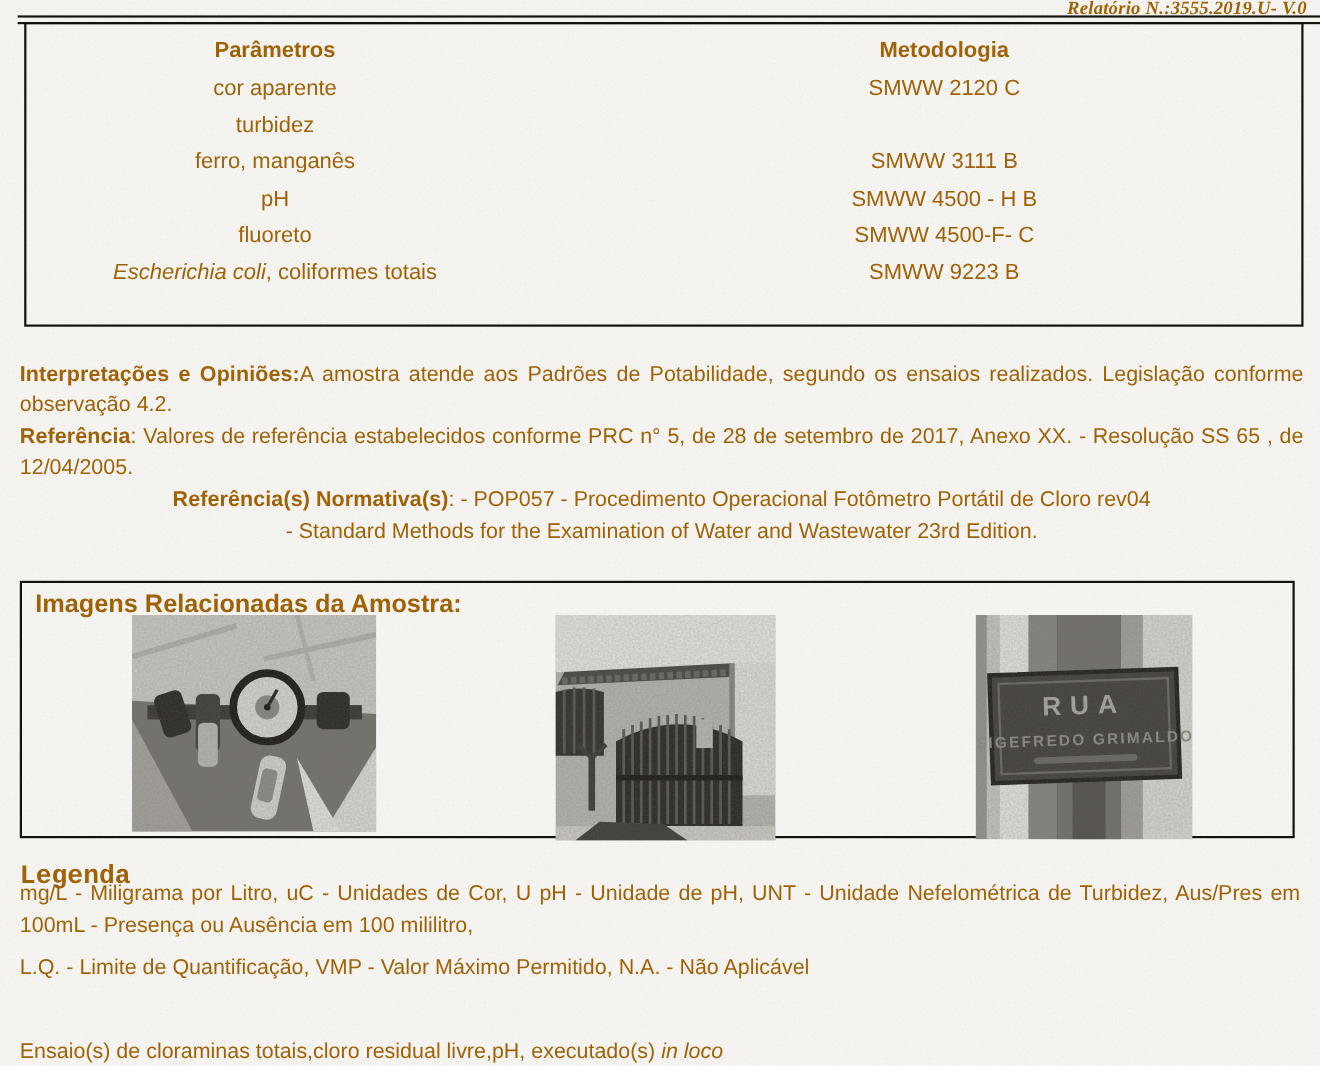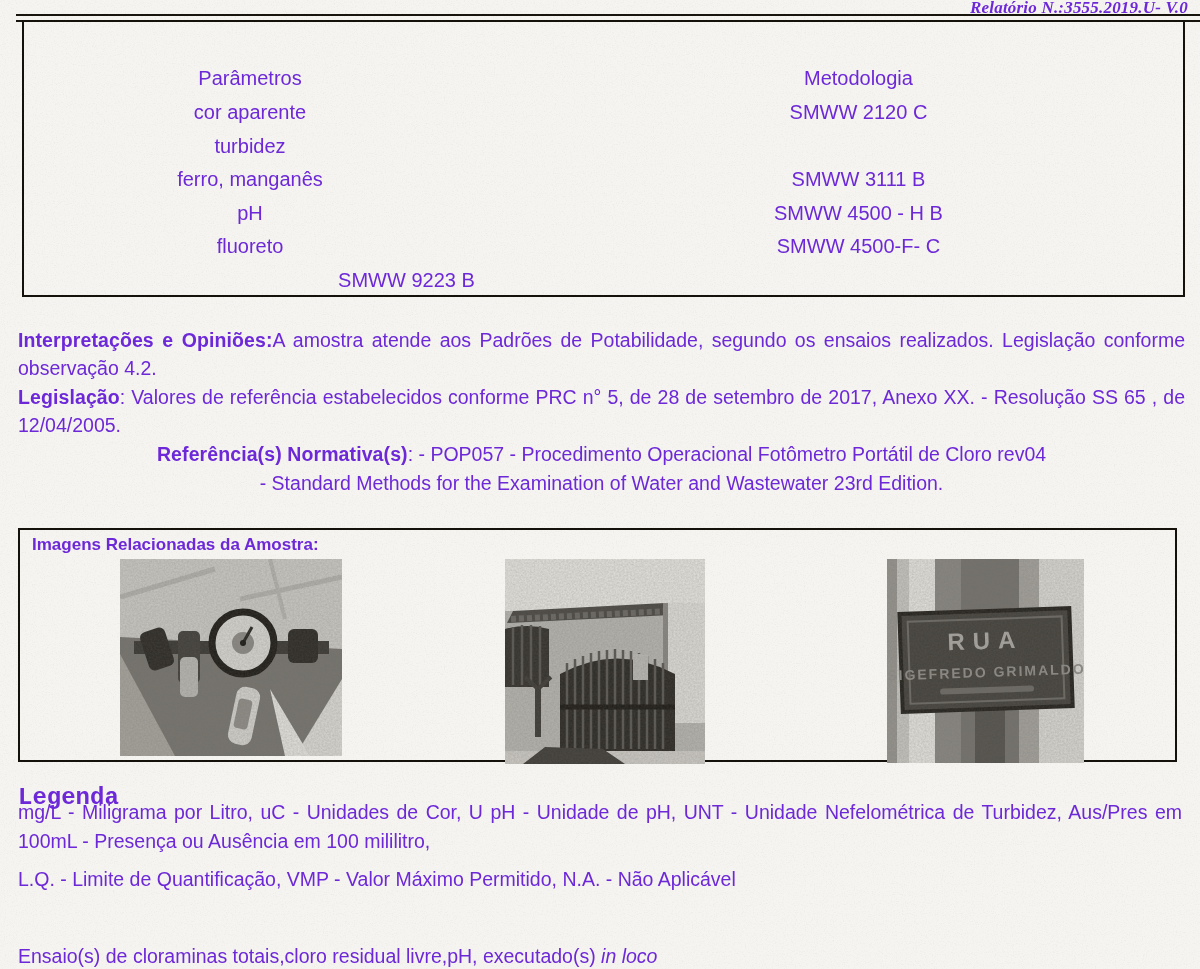--- a/index.html
+++ b/index.html
@@ -1,55 +1,55 @@
 <!DOCTYPE html>
 <html><head>
 <meta charset="utf-8">
 <style>
   html,body { margin:0; padding:0; }
   .page {
     position:relative; width:1200px; height:969px; overflow:hidden;
-    background:#f5f4f0; color:#6d28d9;
+    background:#f5f4f0; color:#a16207;
     font-family:"Liberation Sans","DejaVu Sans",sans-serif;
   }
   .paper-noise { position:absolute; inset:0; width:1200px; height:969px; opacity:.16; pointer-events:none; z-index:5; }
 
   
   .report-no {
     position:absolute; top:-2px; right:12px; width:900px; text-align:right;
     font-family:"Liberation Serif","DejaVu Serif",serif; font-style:italic; font-weight:bold;
     font-size:17px; letter-spacing:.2px;
   }
   .top-rule { position:absolute; top:14px; left:16px; right:0; height:4px;
     border-top:2.5px solid #17140e; border-bottom:2px solid #17140e; }
 
   
   .methods-box {
     position:absolute; left:22px; top:20px; width:1163px; height:277px;
     border:2.5px solid #14110b; box-sizing:border-box; padding-top:6px;
   }
   .t-row { display:flex; height:33.5px; align-items:center; font-size:20px; }
-  .t-row.head { font-weight:normal; height:36px;margin-top:32px; }
+  .t-row.head { font-weight:bold; height:36px; }
   .cell-param { width:39%; text-align:center; }
   .cell-gap   { width:19%; }
   .cell-meth  { width:28%; text-align:center; }
 
   
   .paras { position:absolute; left:18px; top:326px; width:1167px;
     font-size:19.5px; line-height:28px; text-align:justify; }
   .paras p { margin:0 0 1px 0; }
   .paras b { letter-spacing:.1px; }
   .noj { text-align:center; }
 
   
   .images-box {
     position:absolute; left:18px; top:528px; width:1159px; height:234px;
     border:2.5px solid #14110b; box-sizing:border-box;
   }
-  .images-title { font-weight:bold; font-size:17px; padding:5px 12px 0 12px; }
+  .images-title { font-weight:bold; font-size:23px; padding:5px 12px 0 12px; }
   .photo { position:absolute; top:29px; }
   .photo svg { display:block; }
   .photo-1 { left:100px; }
   .photo-2 { left:485px; }
   .photo-3 { left:867px; }
   .sign-text { font-family:"Liberation Sans","DejaVu Sans",sans-serif; font-weight:bold; }
 
   
   .legend-title { position:absolute; left:18px; top:784px; font-weight:bold; font-size:24px;font-family:Liberation Mono, monospace; }
   .legend-line1 { position:absolute; left:18px; top:798px; width:1164px;
@@ -111,29 +111,30 @@
         <div class="cell-param"><i></i><span>pH</span></div>
         <div class="cell-gap"></div>
         <div class="cell-meth">SMWW 4500 - H B</div>
       </div>
         <div class="t-row">
         <div class="cell-param"><i></i><span>fluoreto</span></div>
         <div class="cell-gap"></div>
         <div class="cell-meth">SMWW 4500-F- C</div>
       </div>
         <div class="t-row">
+        <div class="cell-param"><i>Escherichia coli</i><span>, coliformes totais</span></div>
         <div class="cell-gap"></div>
         <div class="cell-meth">SMWW 9223 B</div>
       </div>
       </div>
   </div>
 
   <div class="paras">
     <p><b>Interpretações e Opiniões:</b><span>A amostra atende aos Padrões de Potabilidade, segundo os ensaios realizados. Legislação conforme observação 4.2.</span></p>
-    <p><b>Legislação</b><span>: Valores de referência estabelecidos conforme PRC n° 5, de 28 de setembro de 2017, Anexo XX. - Resolução SS 65 , de 12/04/2005.</span></p>
+    <p><b>Referência</b><span>: Valores de referência estabelecidos conforme PRC n° 5, de 28 de setembro de 2017, Anexo XX. - Resolução SS 65 , de 12/04/2005.</span></p>
     <p class="noj"><b>Referência(s) Normativa(s)</b><span>: - POP057 - Procedimento Operacional Fotômetro Portátil de Cloro rev04</span></p>
     <p class="noj">- Standard Methods for the Examination of Water and Wastewater 23rd Edition.</p>
   </div>
 
   <div class="images-box">
     <div class="images-title">Imagens Relacionadas da Amostra:</div>
 
     <div class="photo photo-1">
       <svg width="222" height="197" viewBox="0 0 222 197">
         <rect width="222" height="197" fill="#c9c7c1"></rect>

